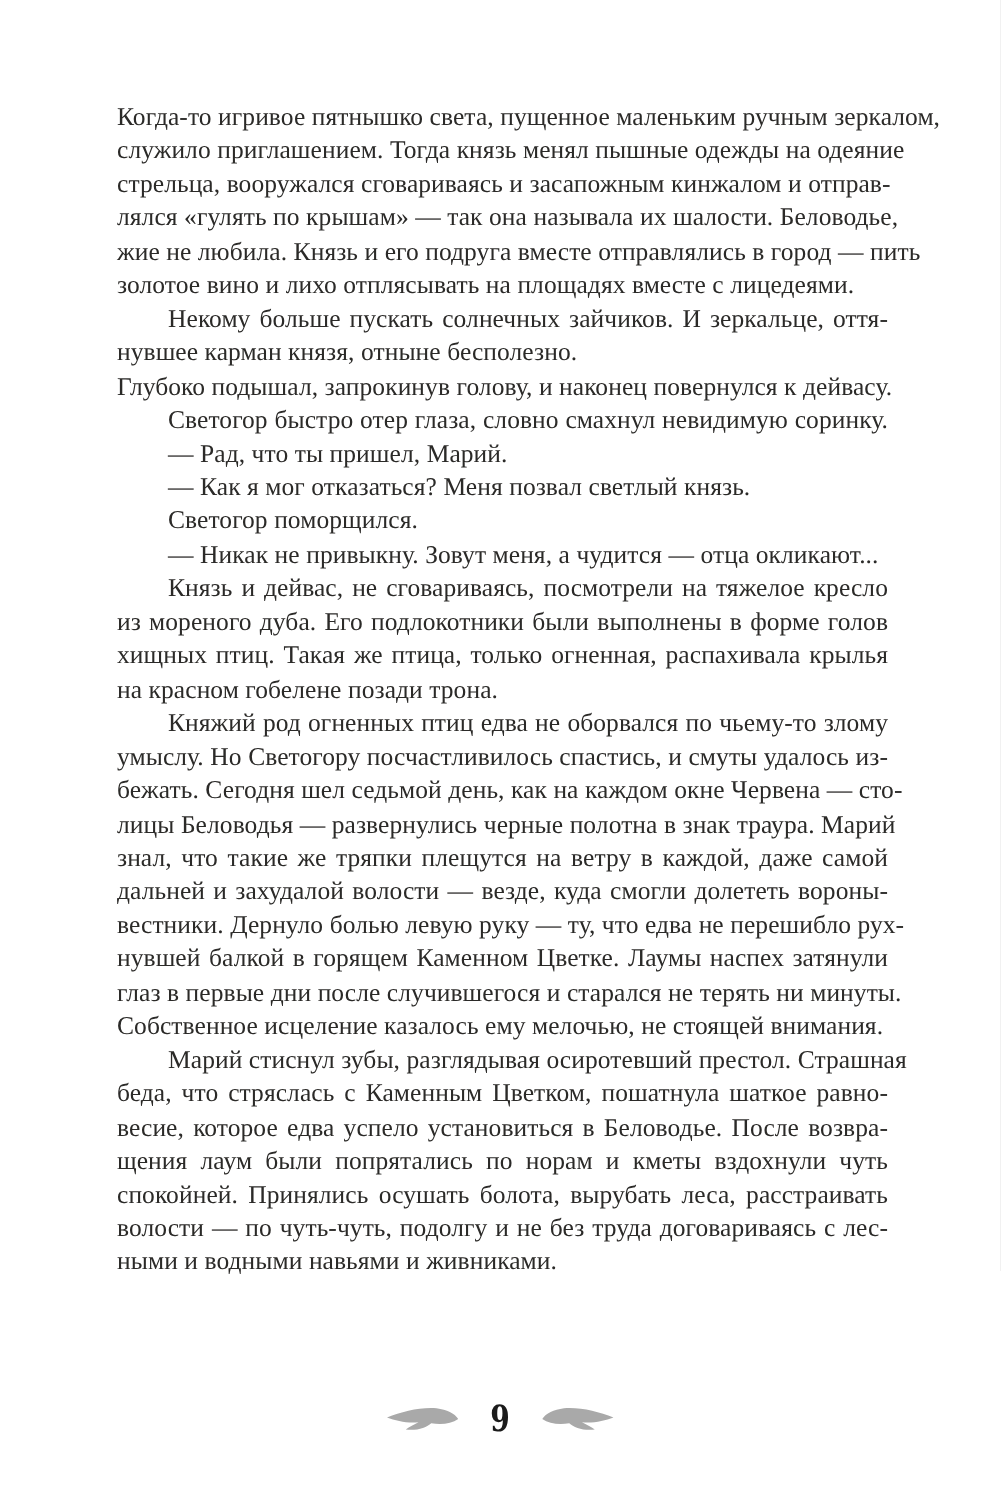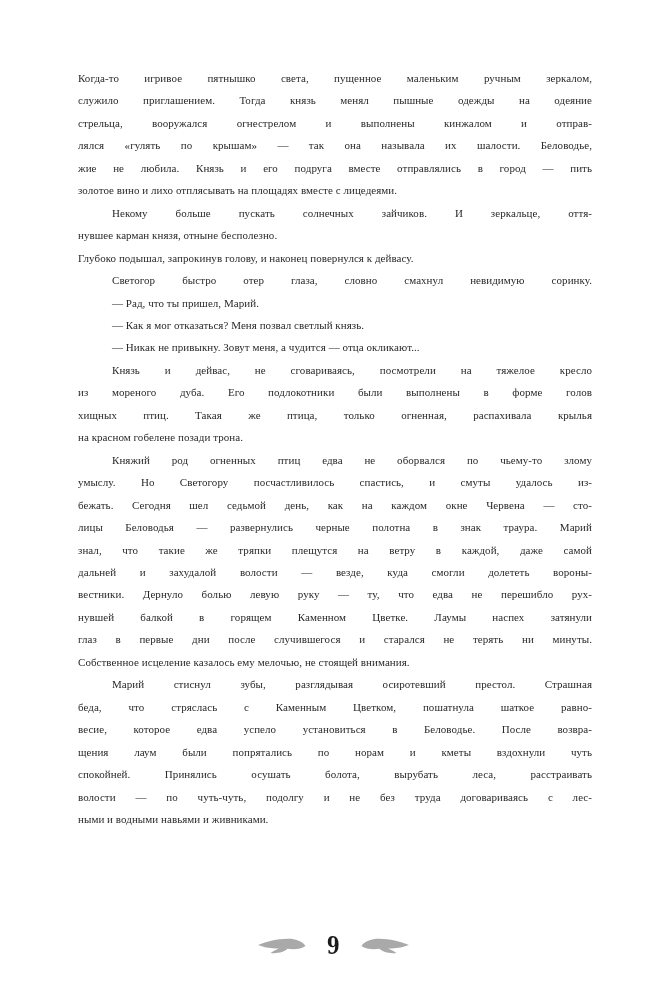--- a/index.html
+++ b/index.html
@@ -10,21 +10,21 @@
     margin: 0 auto;
     background: #ffffff;
     overflow: hidden;
     font-family: "Liberation Serif", "DejaVu Serif", serif;
   }
   .text-block {
     position: absolute;
     left: 78px;
     top: 67px;
     width: 514px;
-    font-size: 11px;
+    font-size: 17px;
     line-height: 22.45px;
     color: #2b2a28;
     letter-spacing: 0.05px;
   }
   .para { margin: 0; padding: 0; }
   .line {
     white-space: nowrap;
     text-align: center;
     text-align-last: left;
   }
@@ -56,38 +56,41 @@
 </style>
 </head>
 <body>
 
 <main class="page">
 
   <section class="text-block">
       <div class="para">
         <div class="line just">Когда-то игривое пятнышко света, пущенное маленьким ручным зеркалом,</div>
         <div class="line just">служило приглашением. Тогда князь менял пышные одежды на одеяние</div>
-        <div class="line just">стрельца, вооружался огнестрелом и выполнены кинжалом и отправ-</div>
+        <div class="line just">стрельца, вооружался сговариваясь и засапожным кинжалом и отправ-</div>
         <div class="line just">лялся «гулять по крышам» — так она называла их шалости. Беловодье,</div>
         <div class="line just">жие не любила. Князь и его подруга вместе отправлялись в город — пить</div>
         <div class="line">золотое вино и лихо отплясывать на площадях вместе с лицедеями.</div>
       </div>
       <div class="para">
         <div class="line just first">Некому больше пускать солнечных зайчиков. И зеркальце, оття-</div>
         <div class="line">нувшее карман князя, отныне бесполезно.</div>
       </div>
       <div class="para">
         <div class="line">Глубоко подышал, запрокинув голову, и наконец повернулся к дейвасу.</div>
         <div class="line just first">Светогор быстро отер глаза, словно смахнул невидимую соринку.</div>
       </div>
       <div class="para">
         <div class="line first">— Рад, что ты пришел, Марий.</div>
       </div>
       <div class="para">
         <div class="line first">— Как я мог отказаться? Меня позвал светлый князь.</div>
+      </div>
+      <div class="para">
+        <div class="line first">Светогор поморщился.</div>
       </div>
       <div class="para">
         <div class="line first">— Никак не привыкну. Зовут меня, а чудится — отца окликают...</div>
       </div>
       <div class="para">
         <div class="line just first">Князь и дейвас, не сговариваясь, посмотрели на тяжелое кресло</div>
         <div class="line just">из мореного дуба. Его подлокотники были выполнены в форме голов</div>
         <div class="line just">хищных птиц. Такая же птица, только огненная, распахивала крылья</div>
         <div class="line">на красном гобелене позади трона.</div>
       </div>

